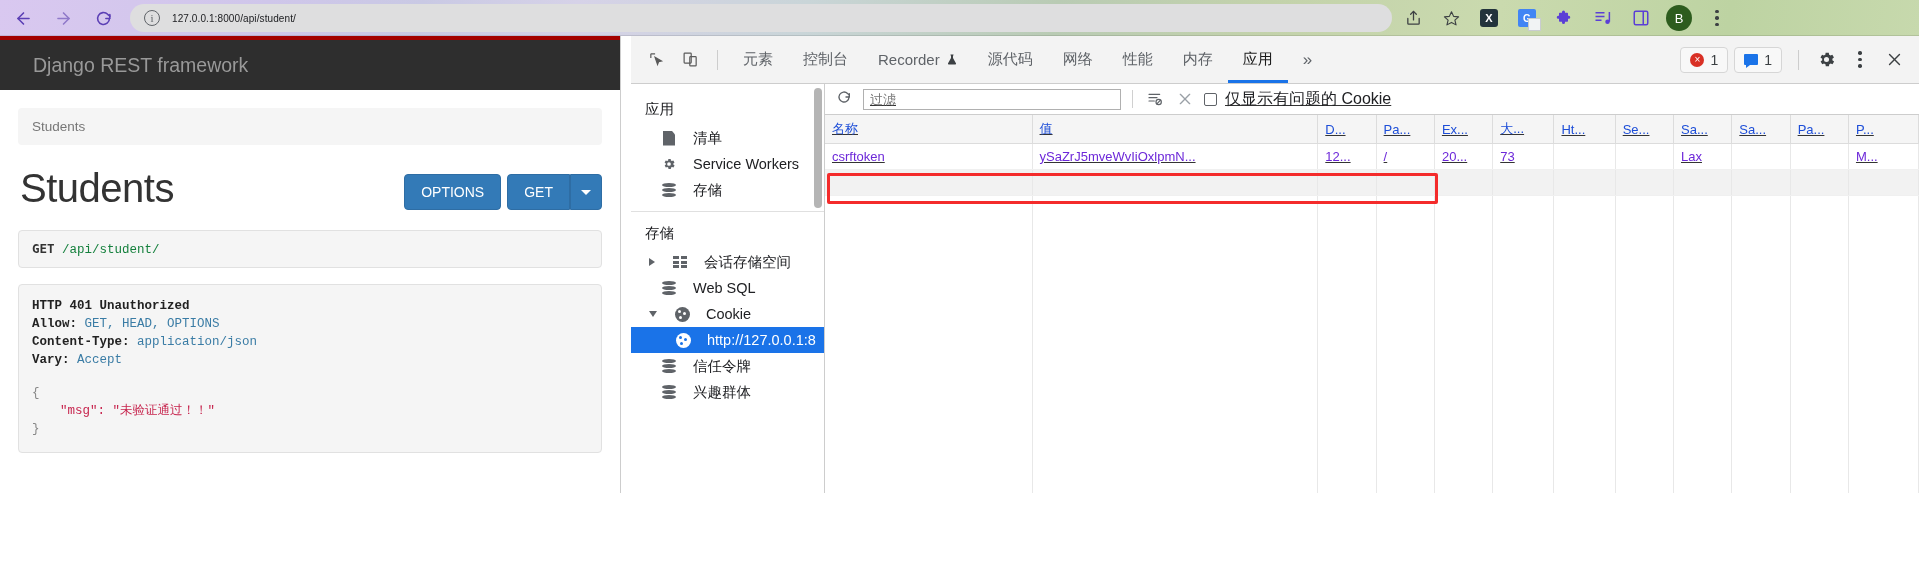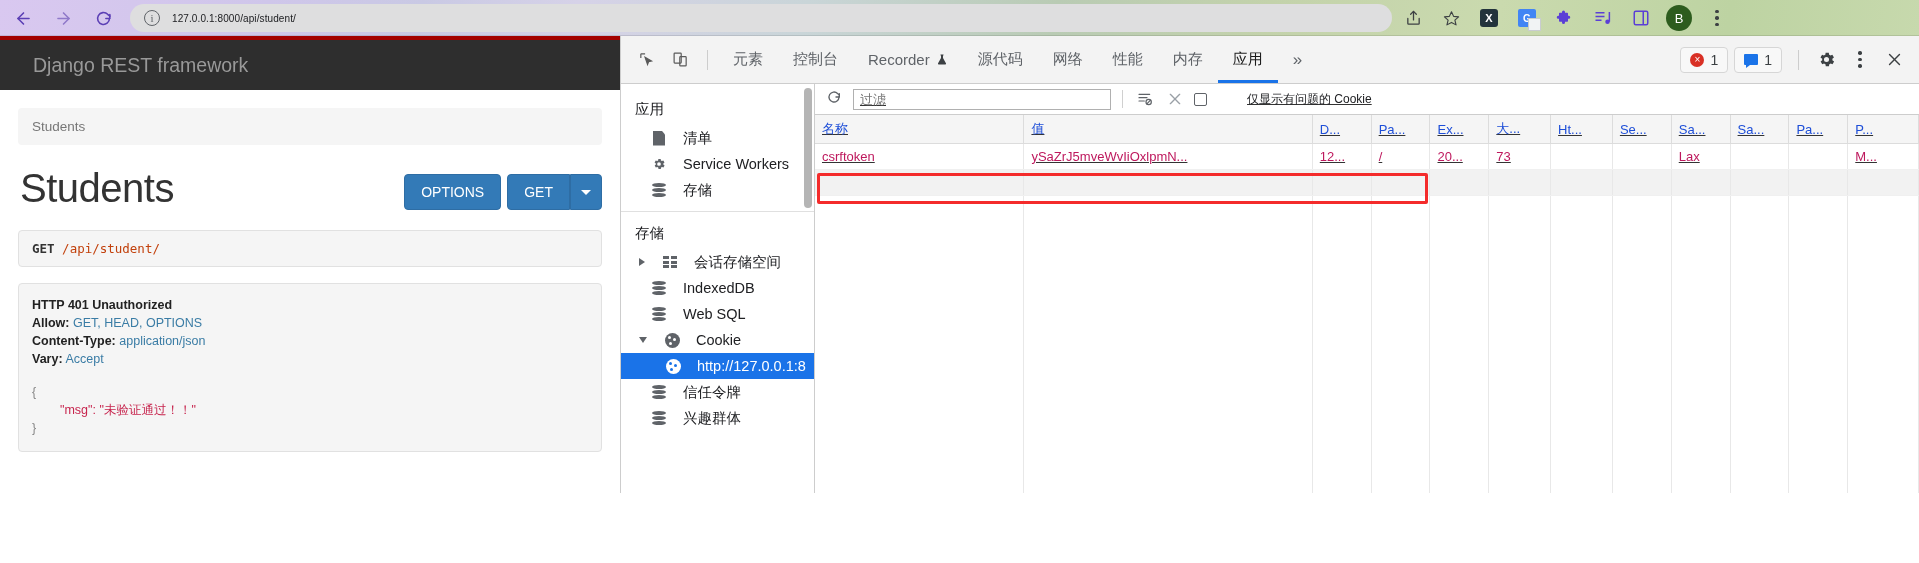--- a/index.html
+++ b/index.html
@@ -118,42 +118,42 @@
     border-left: 5px solid transparent; border-right: 5px solid transparent;
     border-top: 5px solid #ffffff;
   }
   .request-box {
     margin-top: 20px;
     background: #f5f5f5; border: 1px solid #e1e1e1; border-radius: 4px;
     padding: 10px 13px;
     font-family: "DejaVu Sans Mono", monospace; font-size: 12.5px;
   }
   .request-box .meth { font-weight: bold; color: #333; }
-  .request-box .path { color: #c2410c; }
+  .request-box .path { color: #15803d; font-family: Liberation Mono, monospace; }
   .response-box {
     margin-top: 16px;
     background: #f5f5f5; border: 1px solid #e1e1e1; border-radius: 4px;
     padding: 12px 13px 14px 13px;
-    font-family: Liberation Sans, sans-serif; font-size: 12.5px;
+    font-family: Liberation Mono, monospace; font-size: 12.5px;
     line-height: 1.45;
   }
   .response-box .k { font-weight: bold; color: #222222; }
   .response-box .v { color: #3a7ca5; }
   .jsonline { color: #888888; }
   .jkey { color: #c7254e; }
   .jstr { color: #c7254e; }
 
   
   .devtools {
     position: absolute; top: 36px; left: 620px;
     width: 1299px; height: 457px;
     background: #ffffff;
     border-left: 1px solid #cdcdcd;
     display: flex; flex-direction: column;
-    font-size: 12px; color: #333;
+    font-size: 12px; color: #333; padding-left: 10px;
   }
   .dt-tabbar {
     height: 48px; background: #f3f3f3;
     border-bottom: 1px solid #cdcdcd;
     display: flex; align-items: center; padding: 0 8px;
     flex: 0 0 auto;
   }
   .dt-toolicon { width: 34px; height: 34px; display:flex;align-items:center;justify-content:center;color:#5a5a5a;}
   .dt-sep { width:1px; height:20px; background:#cdcdcd; margin: 0 10px; }
   .dt-tab {
@@ -225,33 +225,33 @@
   }
   .ck-refresh { color:#5f6368; font-size:16px; width:22px; text-align:center; }
   .ck-filter {
     width: 258px; height: 21px; border: 1px solid #b0b0b0; background:#fff;
     font-size: 13px; padding: 0 6px; color:#5f6368;
     font-family: "Liberation Sans", sans-serif;
   }
   .ck-vsep { width:1px; height:18px; background:#d0d0d0; margin:0 3px; }
   .ck-icon { color:#5f6368; display:flex;align-items:center;justify-content:center;width:22px;height:22px;}
   .ck-check { width:13px;height:13px;border:1.4px solid #5f6368;border-radius:2px;}
-  .ck-label { font-size:12px; color:#202124;margin-left:32px; }
+  .ck-label { font-size:16px; color:#202124; }
 
   .ck-tablewrap { flex: 1 1 auto; overflow: hidden; background: #fff; }
   table.ck { border-collapse: collapse; width: 100%; table-layout: fixed; font-size: 13px;}
   table.ck th {
     font-weight: normal; text-align: left;
     background: #f5f5f5; color: #1d4ed8;
     border-right: 1px solid #dcdcdc; border-bottom: 1px solid #dcdcdc;
     padding: 5px 7px; height: 25px; overflow:hidden; white-space:nowrap;
   }
   table.ck td {
     border-right: 1px solid #e8e8e8; border-bottom: 1px solid #f0f0f0;
-    padding: 5px 7px; height: 26px; color:#be185d;
+    padding: 5px 7px; height: 26px; color:#6d28d9;
     overflow:hidden; white-space:nowrap; text-overflow: ellipsis;
   }
   table.ck tr.empty td { background: #f2f2f2; height: 26px; }
   .hl-row {
     position: absolute; border: 3px solid #f42b2b; border-radius: 2px;
     pointer-events: none;
   }
   .dt-content { position: relative; text-decoration: underline; }
 </style>
 </head>
@@ -509,30 +509,20 @@
             <span class="ic-table">
               <u></u>
               <u></u>
               <u></u>
               <u></u>
               <u></u>
               <u></u>
             </span>
           </span>
         <span>会话存储空间</span>
-      </div>
-      <div class="sb-item">
-        <span class="ic">
-            <span class="ic-db">
-              <i></i>
-              <i></i>
-              <i></i>
-            </span>
-          </span>
-        <span>IndexedDB</span>
       </div>
       <div class="sb-item">
         <span class="ic">
             <span class="ic-db">
               <i></i>
               <i></i>
               <i></i>
             </span>
           </span>
         <span>Web SQL</span>

